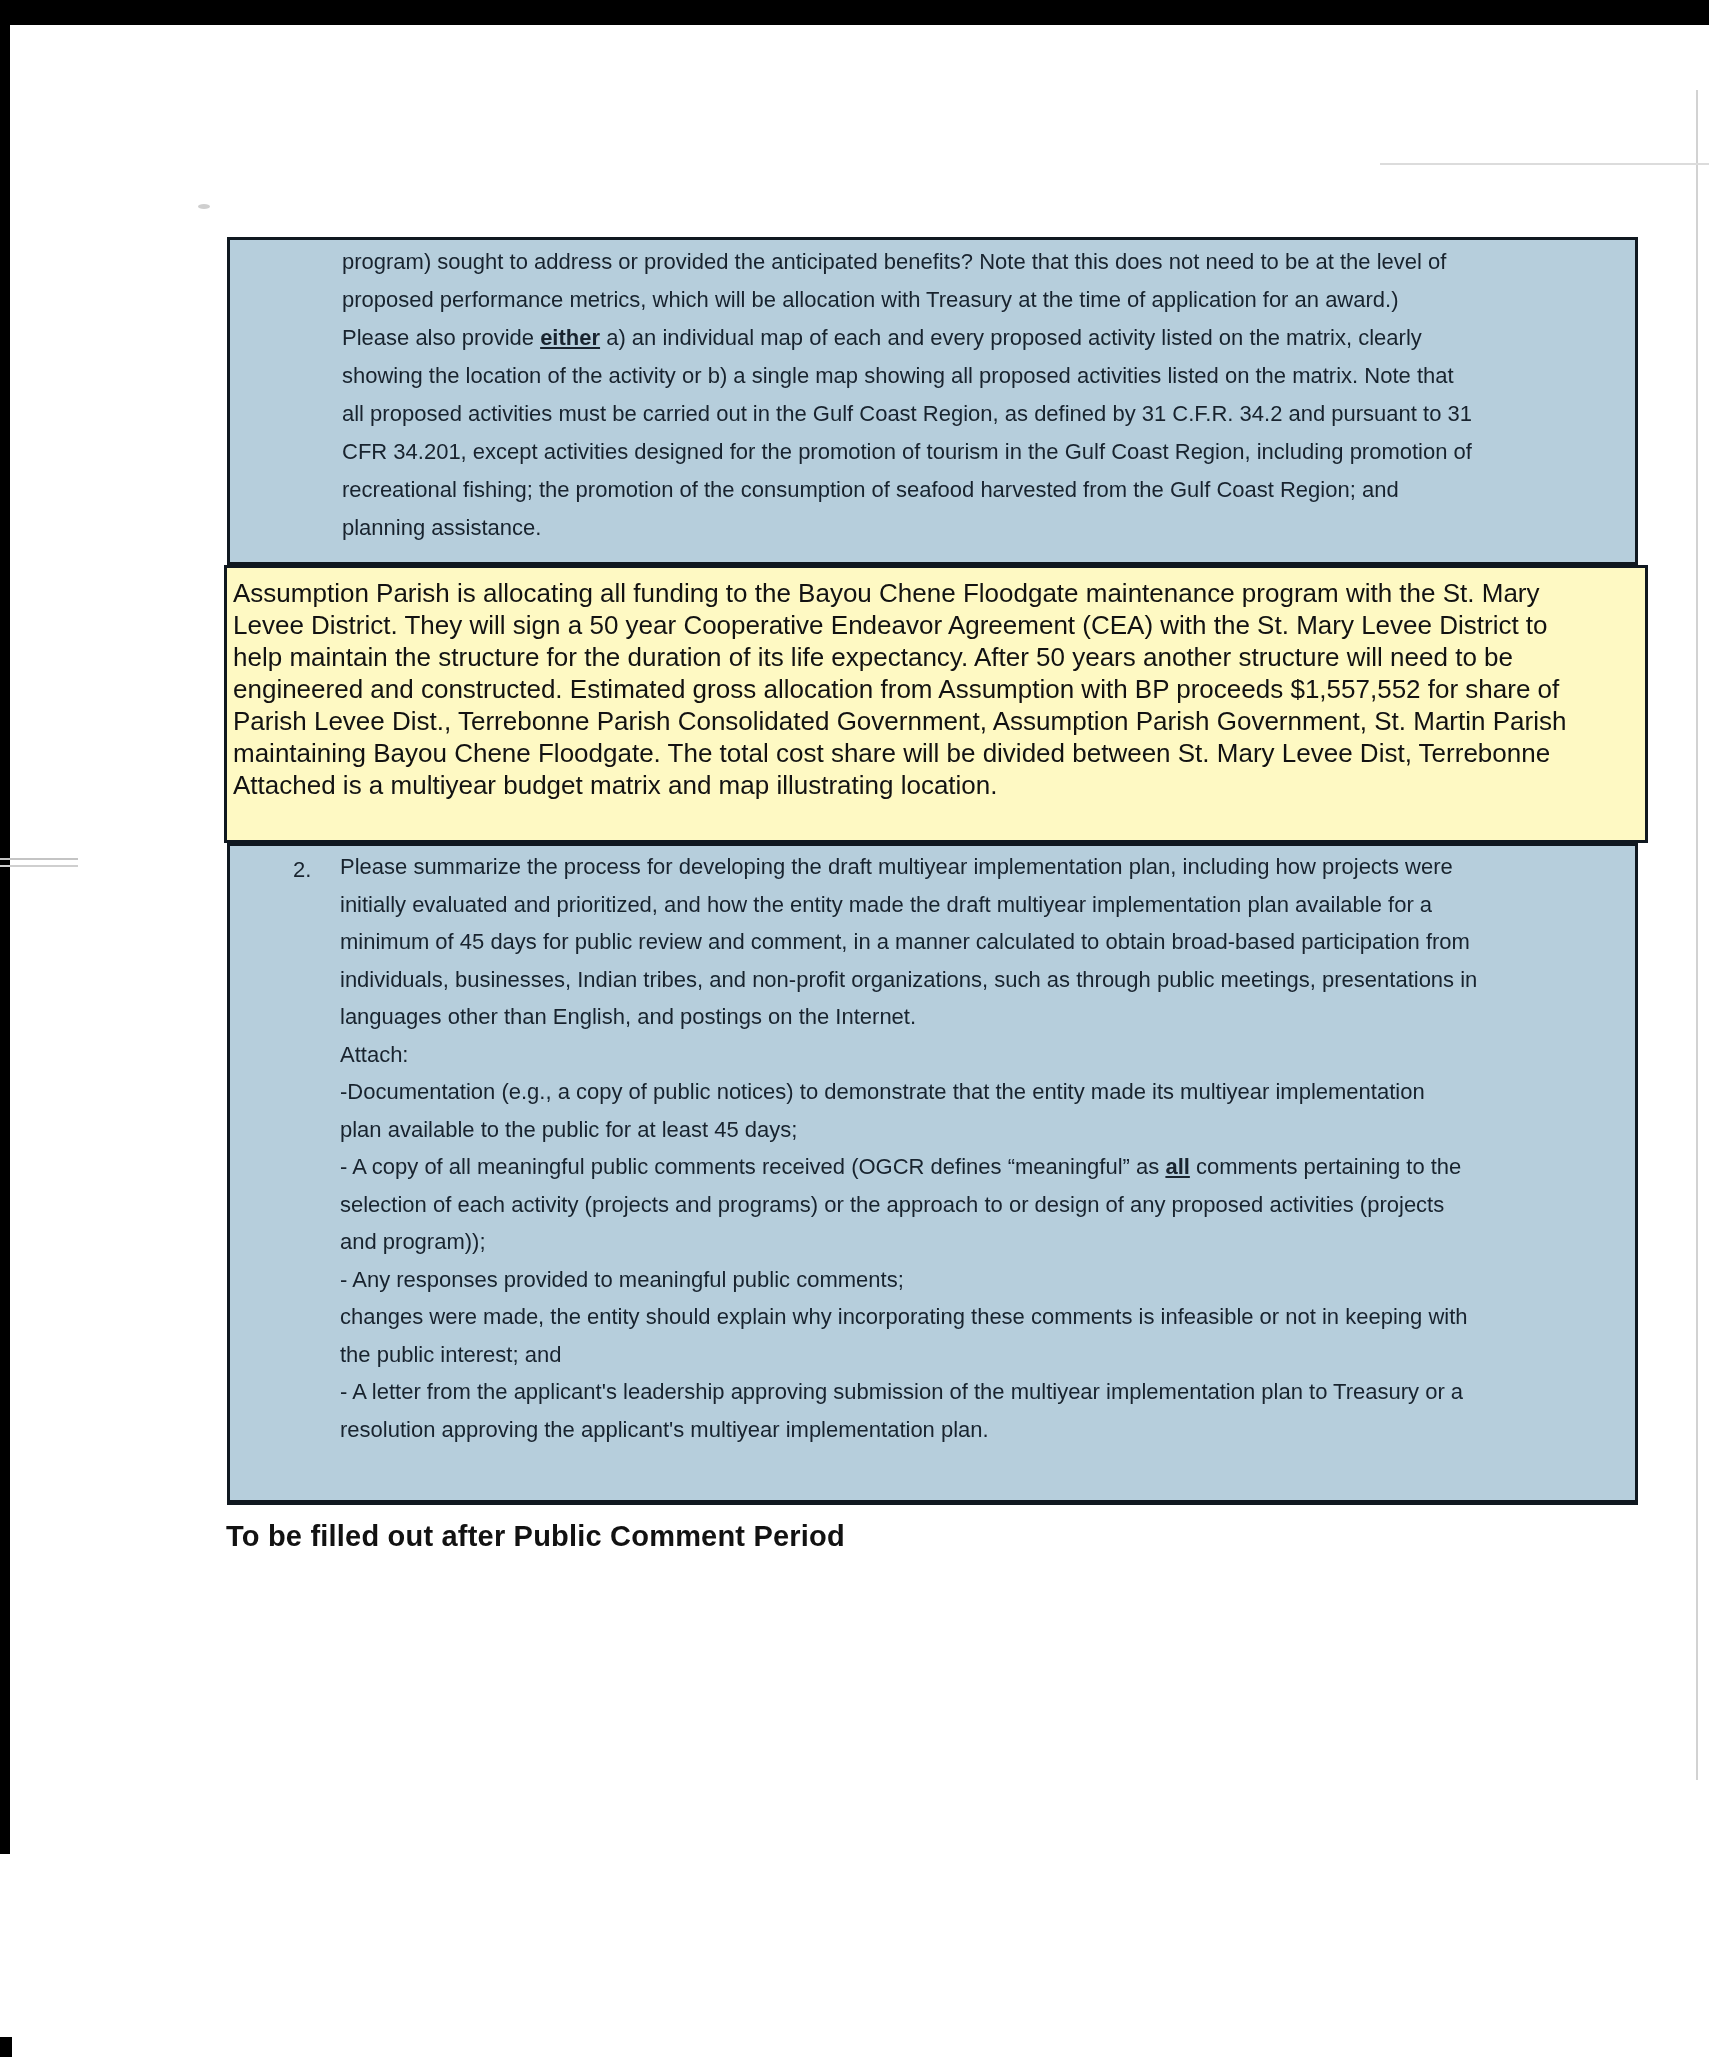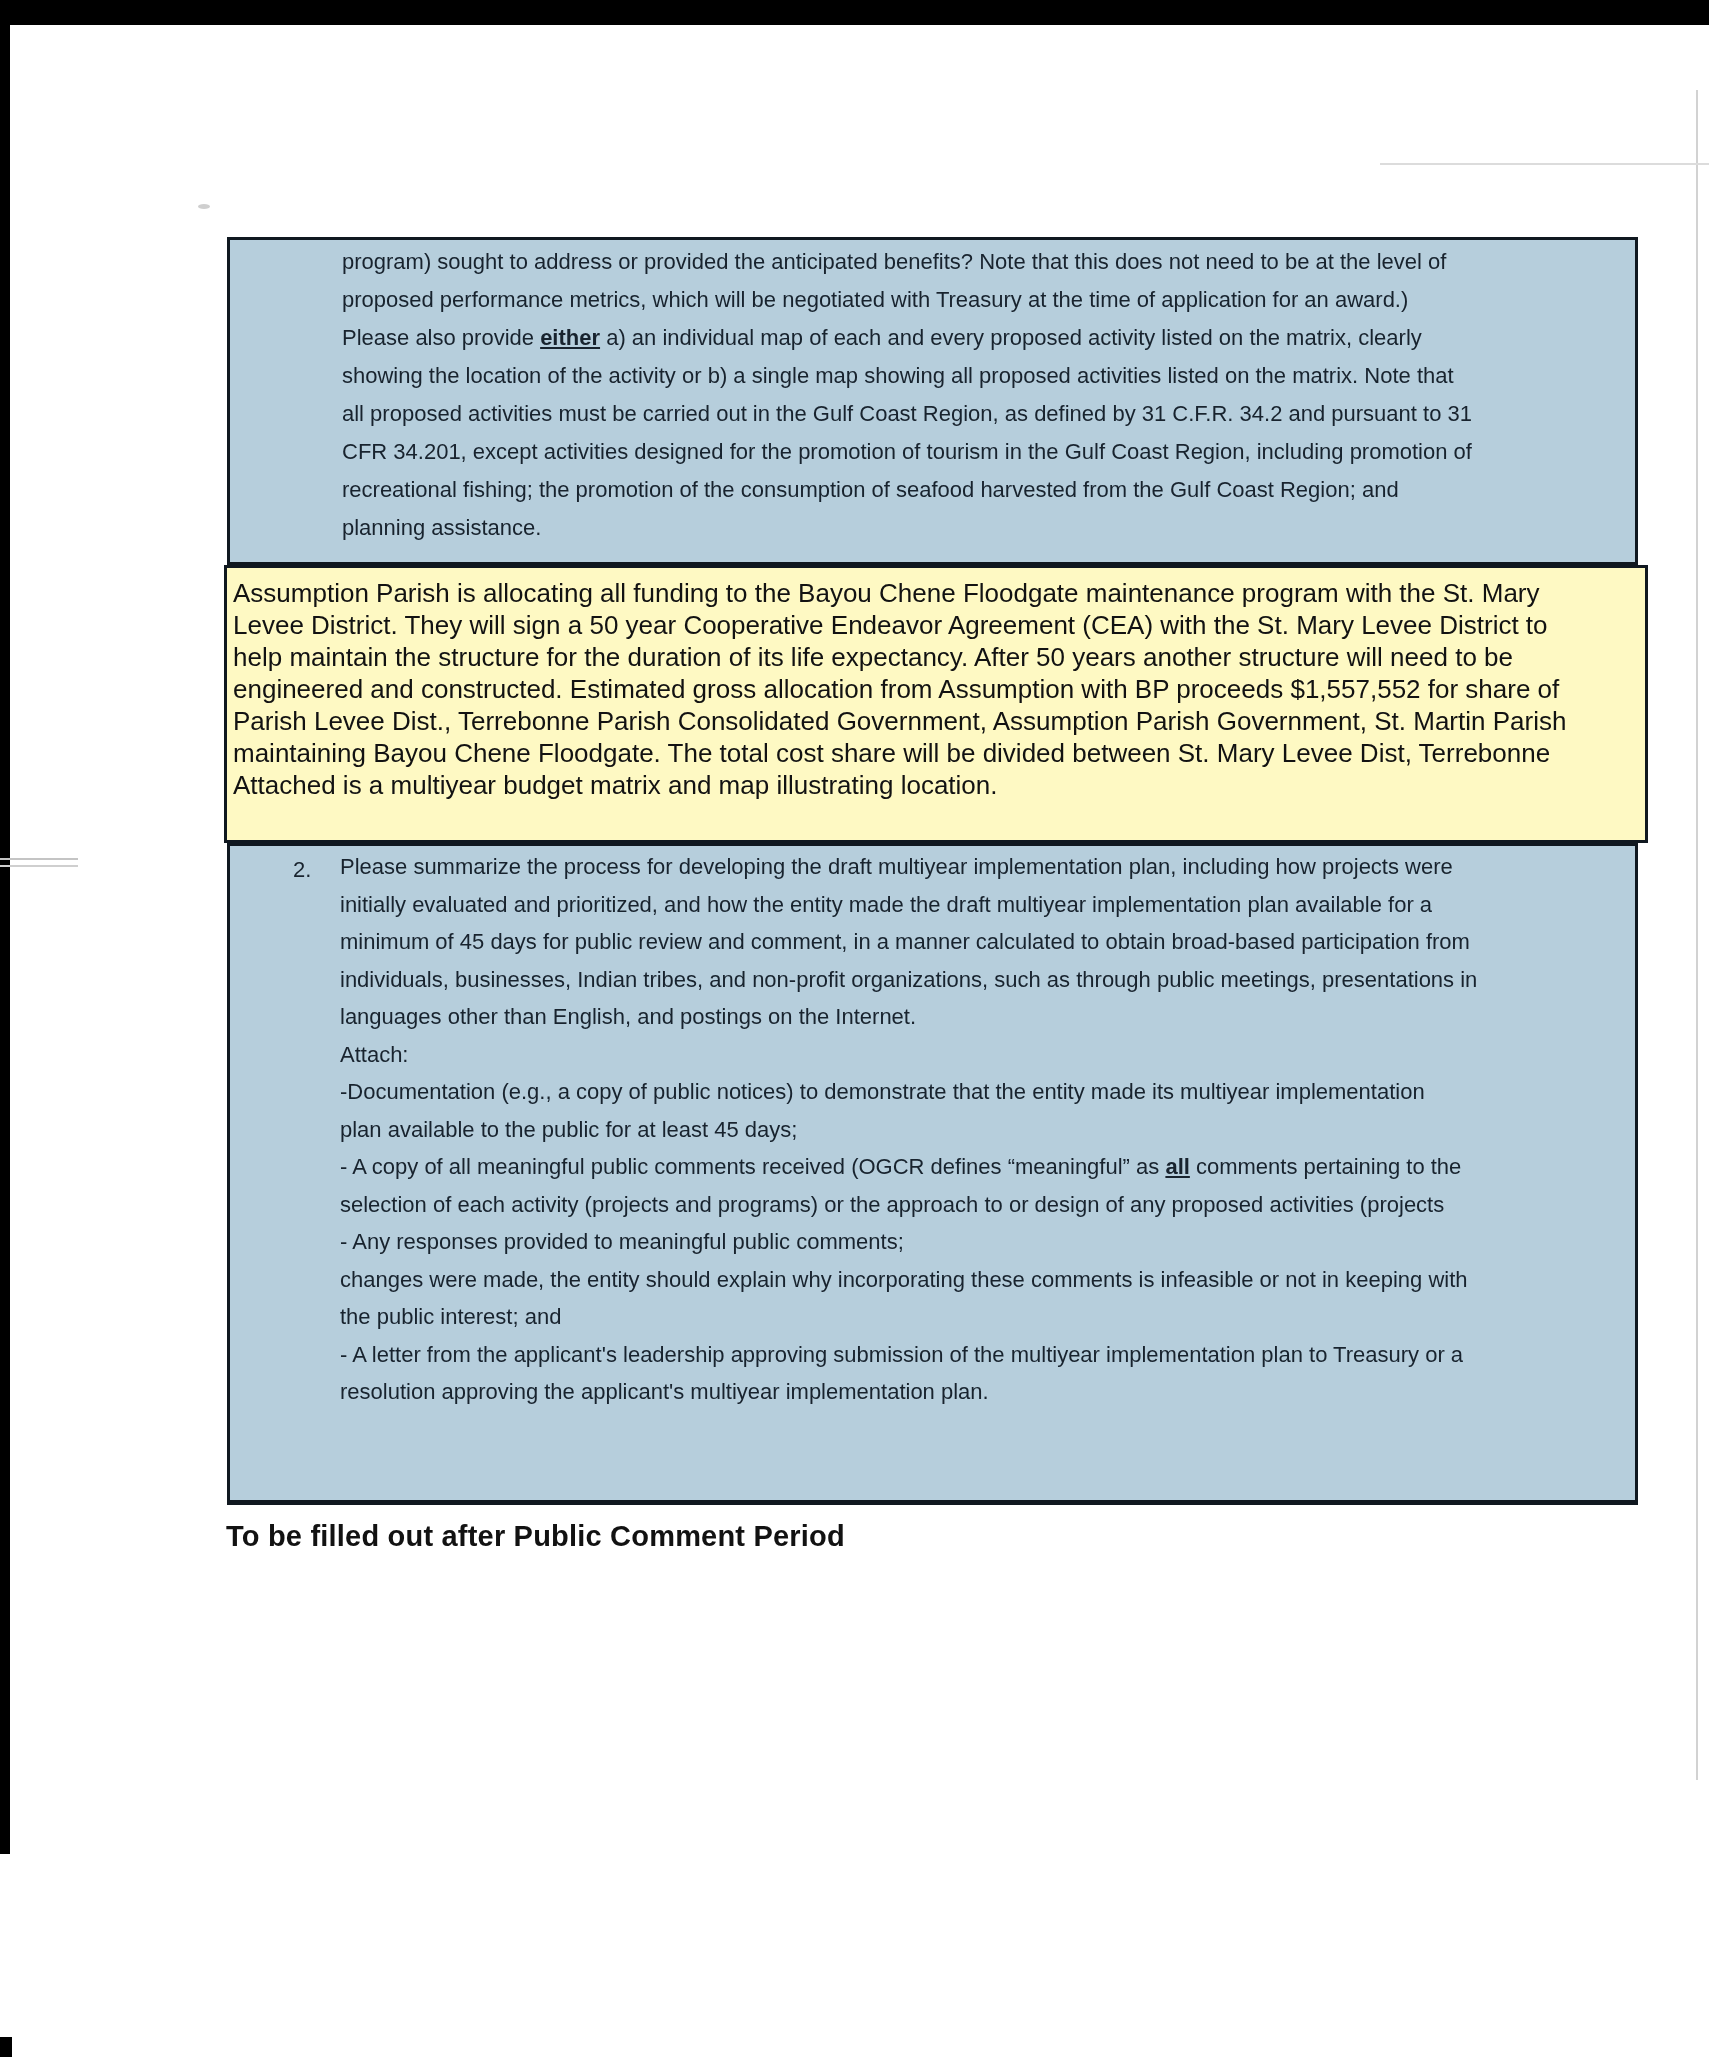--- a/index.html
+++ b/index.html
@@ -71,21 +71,21 @@
   <div class="scan-bar-left"></div>
   <div class="scan-corner"></div>
   <div class="scan-line-right"></div>
   <div class="scan-streak-a"></div>
   <div class="scan-streak-b"></div>
   <div class="scan-streak-c"></div>
   <div class="scan-speck"></div>
 
   <div id="qbox1" class="qbox">
       <div class="tl">program) sought to address or provided the anticipated benefits? Note that this does not need to be at the level of</div>
-      <div class="tl">proposed performance metrics, which will be negotiated with Treasury at the time of application for an award.)</div>
+      <div class="tl">proposed performance metrics, which will be allocation with Treasury at the time of application for an award.)</div>
       <div class="tl">Please also provide <span class="bu">either</span> a) an individual map of each and every proposed activity listed on the matrix, clearly</div>
       <div class="tl">showing the location of the activity or b) a single map showing all proposed activities listed on the matrix. Note that</div>
       <div class="tl">all proposed activities must be carried out in the Gulf Coast Region, as defined by 31 C.F.R. 34.2 and pursuant to 31</div>
       <div class="tl">CFR 34.201, except activities designed for the promotion of tourism in the Gulf Coast Region, including promotion of</div>
       <div class="tl">recreational fishing; the promotion of the consumption of seafood harvested from the Gulf Coast Region; and</div>
       <div class="tl">planning assistance.</div>
     </div>
 
   <div id="answer-box">
       <div class="tl">Assumption Parish is allocating all funding to the Bayou Chene Floodgate maintenance program with the St. Mary</div>
@@ -103,20 +103,21 @@
         <div class="tl">Please summarize the process for developing the draft multiyear implementation plan, including how projects were</div>
         <div class="tl">initially evaluated and prioritized, and how the entity made the draft multiyear implementation plan available for a</div>
         <div class="tl">minimum of 45 days for public review and comment, in a manner calculated to obtain broad-based participation from</div>
         <div class="tl">individuals, businesses, Indian tribes, and non-profit organizations, such as through public meetings, presentations in</div>
         <div class="tl">languages other than English, and postings on the Internet.</div>
         <div class="tl">Attach:</div>
         <div class="tl">-Documentation (e.g., a copy of public notices) to demonstrate that the entity made its multiyear implementation</div>
         <div class="tl">plan available to the public for at least 45 days;</div>
         <div class="tl">- A copy of all meaningful public comments received (OGCR defines “meaningful” as <span class="bu">all</span> comments pertaining to the</div>
         <div class="tl">selection of each activity (projects and programs) or the approach to or design of any proposed activities (projects</div>
+        <div class="tl">and program));</div>
         <div class="tl">- Any responses provided to meaningful public comments;</div>
         <div class="tl">changes were made, the entity should explain why incorporating these comments is infeasible or not in keeping with</div>
         <div class="tl">the public interest; and</div>
         <div class="tl">- A letter from the applicant's leadership approving submission of the multiyear implementation plan to Treasury or a</div>
         <div class="tl">resolution approving the applicant's multiyear implementation plan.</div>
       </div>
   </div>
 
   <div id="footer-note">To be filled out after Public Comment Period</div>
 

